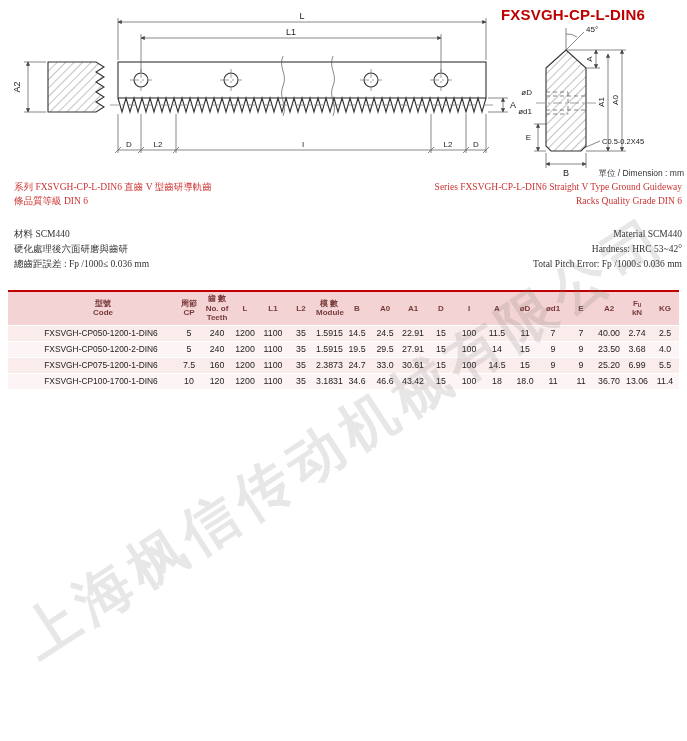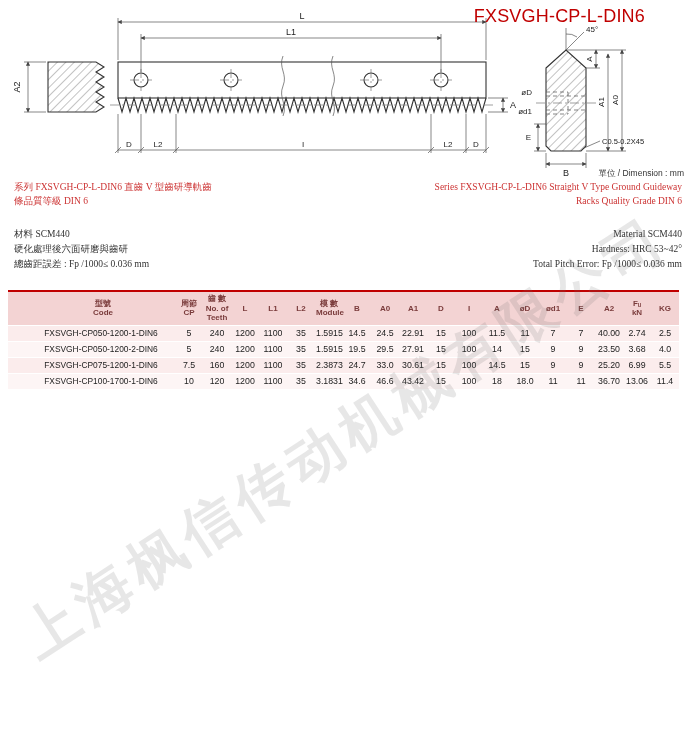--- a/index.html
+++ b/index.html
@@ -2,21 +2,21 @@
 <html><head>
 <meta charset="utf-8">
 <style>
   html,body { margin:0; padding:0; }
   body {
     width:687px; height:741px; background:#ffffff; position:relative;
     font-family:"Liberation Sans", sans-serif; overflow:hidden; color:#333;
   }
   .page-title {
     position:absolute; top:6px; right:42px; color:#c00000;
-    font-weight:normal; font-size:18px; letter-spacing:0.2px; z-index:2;
+    font-weight:bold; font-size:15px; letter-spacing:0.2px; z-index:2;
   }
   .drawing-wrap { position:absolute; top:0; left:0; width:687px; height:192px; z-index:1; }
   svg text { font-family:"Liberation Sans", sans-serif; fill:#222; }
   .lbl  { font-size:9px; }
   .lbl8 { font-size:8px; }
   .lbl7 { font-size:7.5px; }
   .unit { font-size:8.5px; fill:#333; }
   .part   { fill:none; stroke:#333; stroke-width:1.1; }
   .hatched{ fill:url(#hatch); stroke:#333; stroke-width:1.1; }
   .dim    { stroke:#555; stroke-width:0.7; fill:none; }

